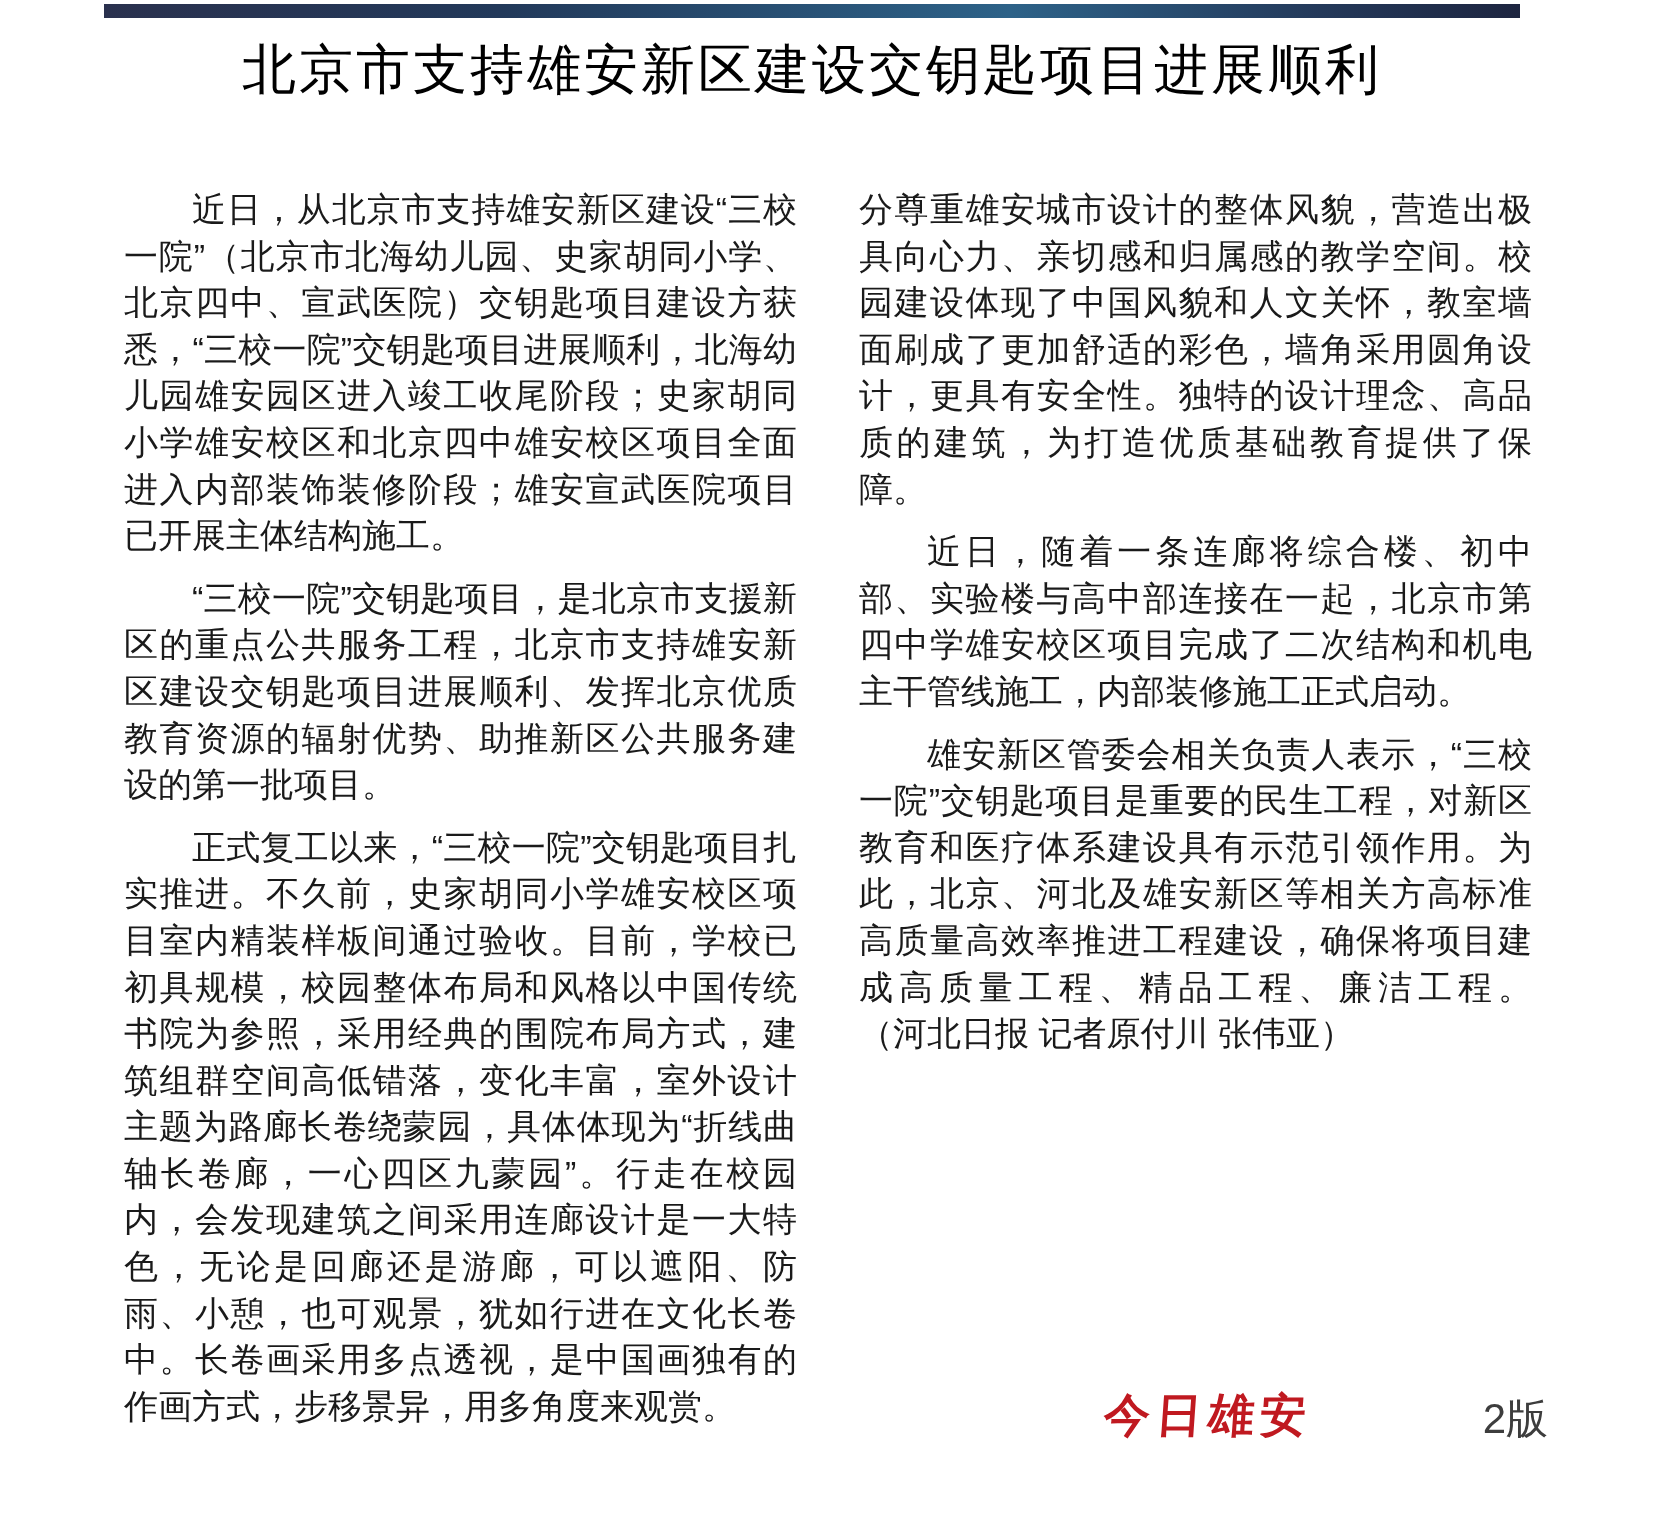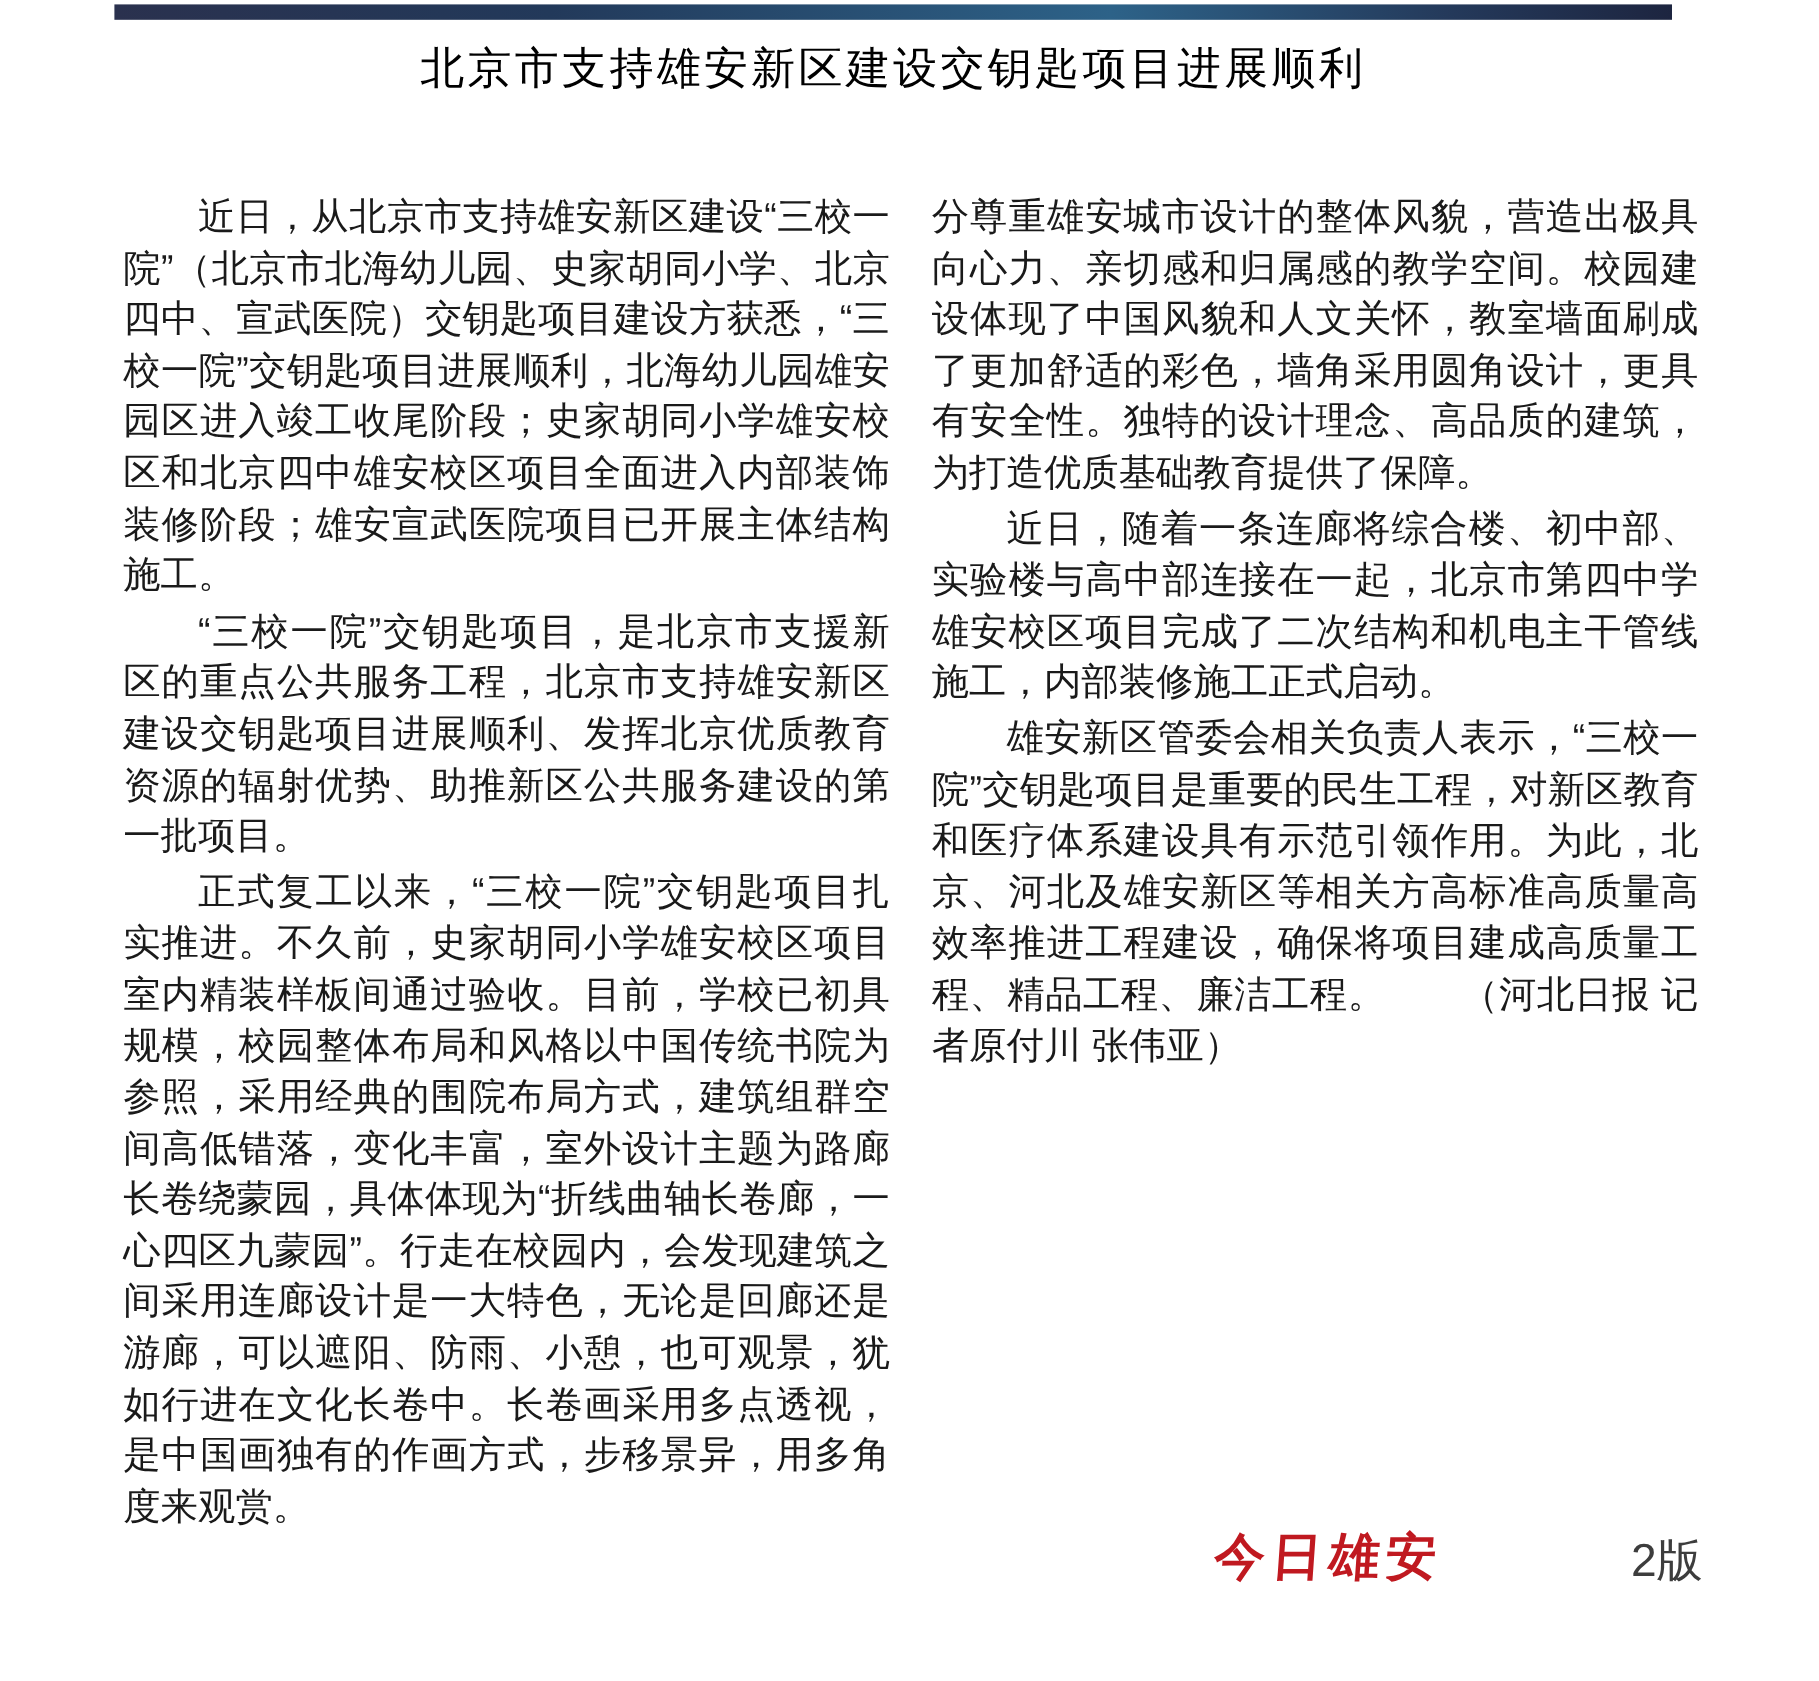--- a/index.html
+++ b/index.html
@@ -27,21 +27,21 @@
   }
 
   .headline {
     position: absolute;
     top: 34px;
     left: 104px;
     width: 1416px;
     margin: 0;
     text-align: center;
     font-family: "Liberation Serif", "DejaVu Serif", serif;
-    font-size: 40px;
+    font-size: 54px;
     font-weight: 500;
     letter-spacing: 3px;
     color: #000000;
     white-space: nowrap;
   }
 
   .columns {
     position: absolute;
     top: 170px;
     left: 108px;
@@ -51,21 +51,21 @@
   }
 
   .col {
     flex: 1 1 0;
     font-size: 34px;
     line-height: 46.6px;
     color: var(--ink, #1a1a1a);
     text-align: justify;
   }
 
-  .col p { margin: 4px; text-indent: 2em; }
+  .col p { margin: 16px; text-indent: 2em; }
   .col p.cont { text-indent: 0; }
 
   .footer {
     position: absolute;
     left: 1104px;
     top: 1368px;
     width: 444px;
   }
 
   .footer-row {

